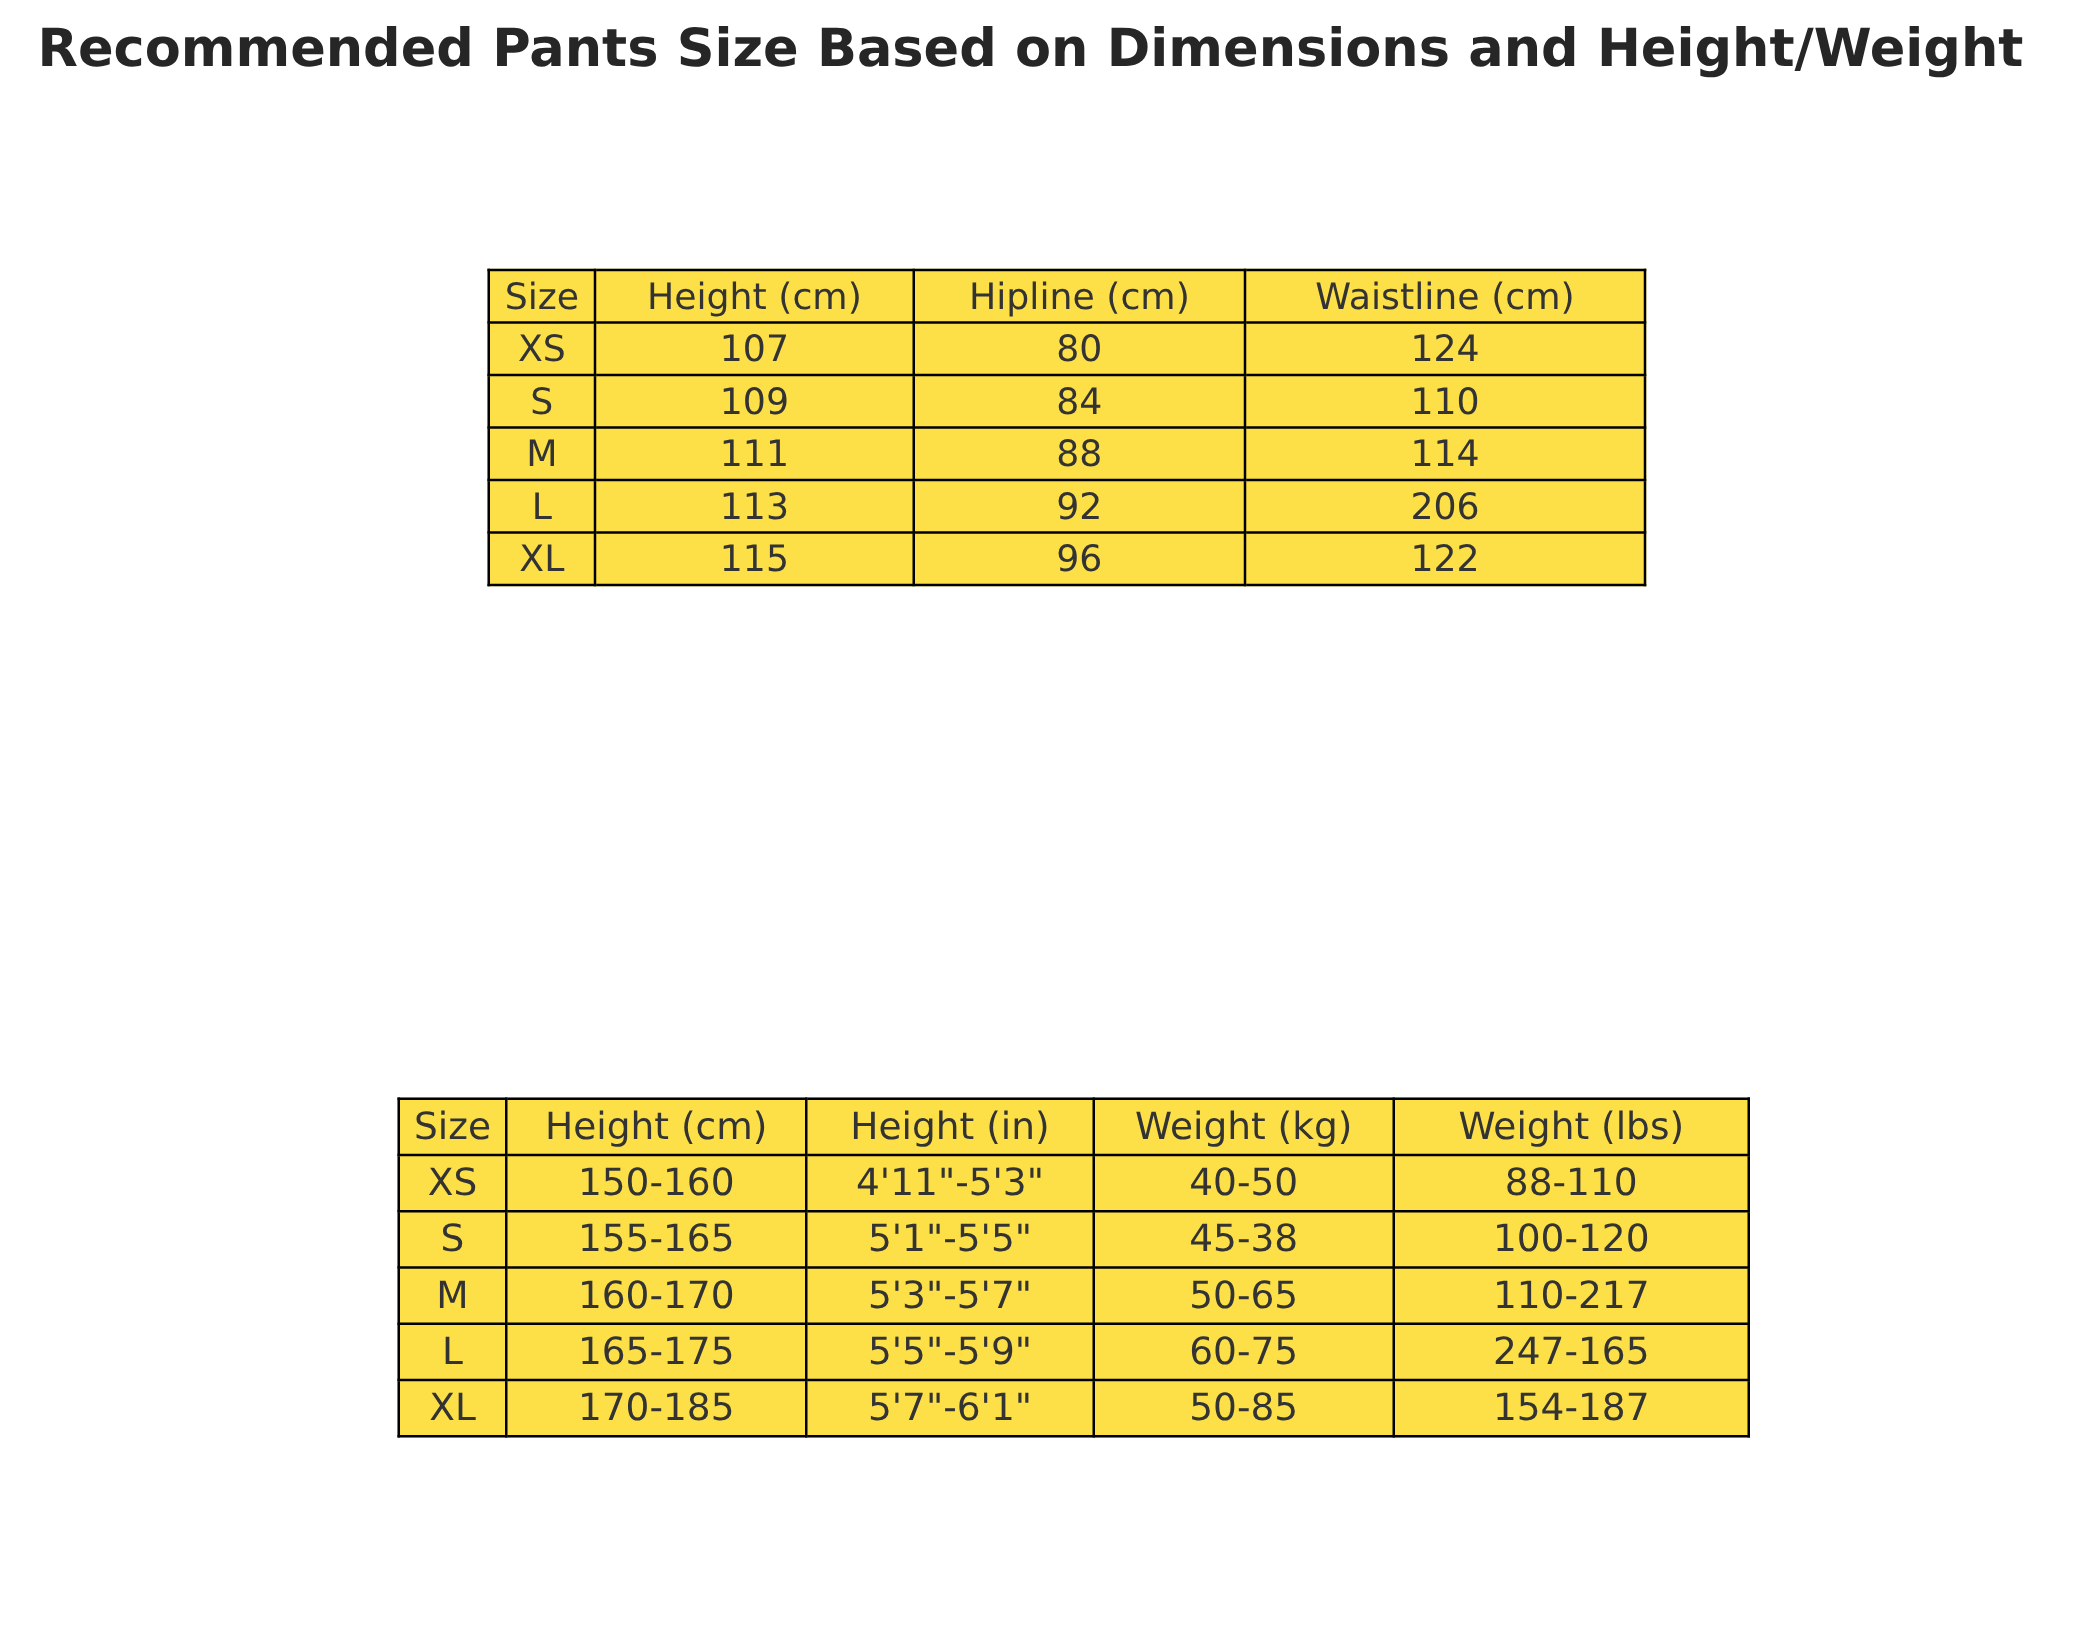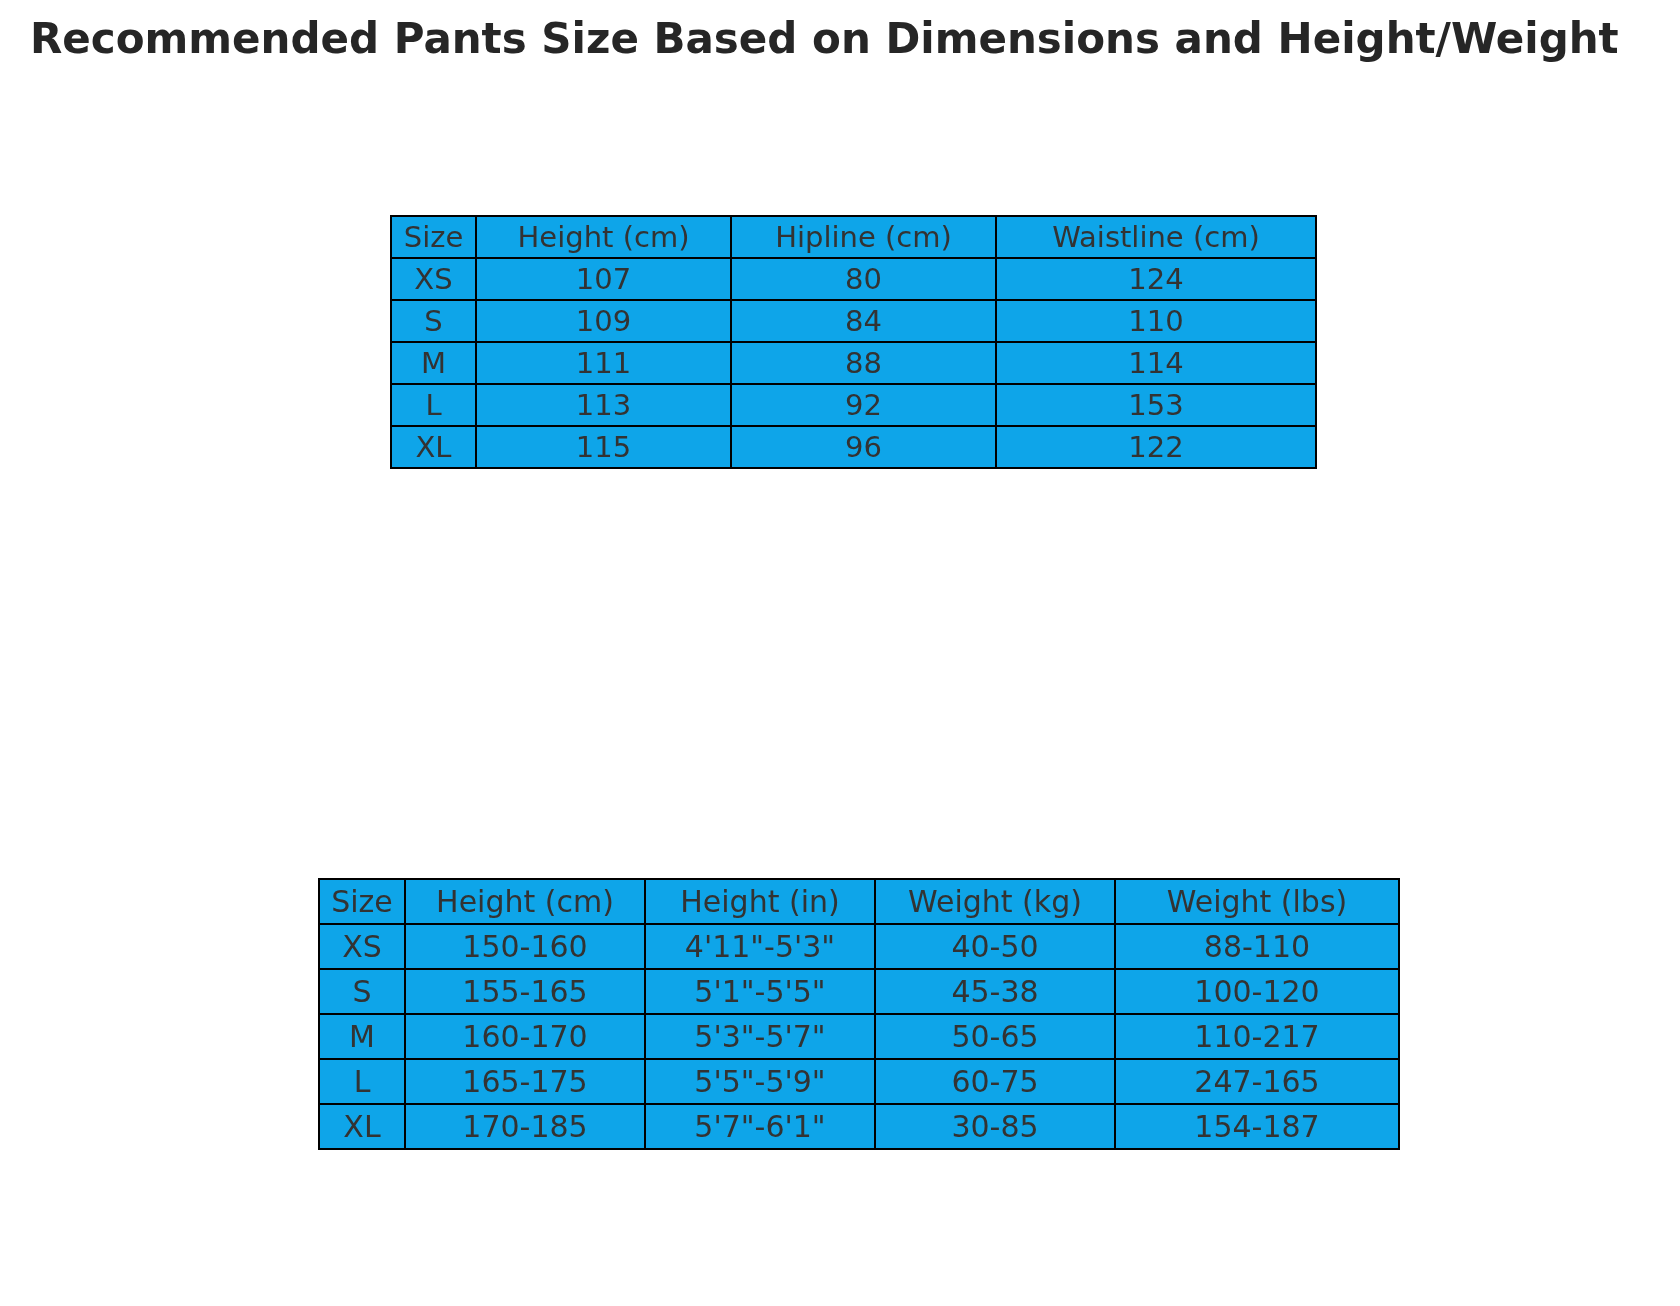--- a/index.html
+++ b/index.html
@@ -24,21 +24,21 @@
     font-weight: bold;
     color: #262626;
     letter-spacing: 0px;
     white-space: nowrap;
     text-align: right;
   }
   table.tbl {
     position: absolute;
     border-collapse: collapse;
     table-layout: fixed;
-    background: #0ea5e9;
+    background: #fde047;
     color: #333333;
   }
   table.tbl th, table.tbl td {
     border: 2px solid #000000;
     text-align: center;
     vertical-align: middle;
     padding: 0;
     font-weight: normal;
     overflow: hidden;
     white-space: nowrap;
@@ -96,21 +96,21 @@
         <tr>
           <td>M</td>
           <td>111</td>
           <td>88</td>
           <td>114</td>
         </tr>
         <tr>
           <td>L</td>
           <td>113</td>
           <td>92</td>
-          <td>153</td>
+          <td>206</td>
         </tr>
         <tr>
           <td>XL</td>
           <td>115</td>
           <td>96</td>
           <td>122</td>
         </tr>
       </tbody>
   </table>
 
@@ -157,19 +157,19 @@
           <td>L</td>
           <td>165-175</td>
           <td>5'5"-5'9"</td>
           <td>60-75</td>
           <td>247-165</td>
         </tr>
         <tr>
           <td>XL</td>
           <td>170-185</td>
           <td>5'7"-6'1"</td>
-          <td>30-85</td>
+          <td>50-85</td>
           <td>154-187</td>
         </tr>
       </tbody>
   </table>
 
 </div>
 
 </body></html>

